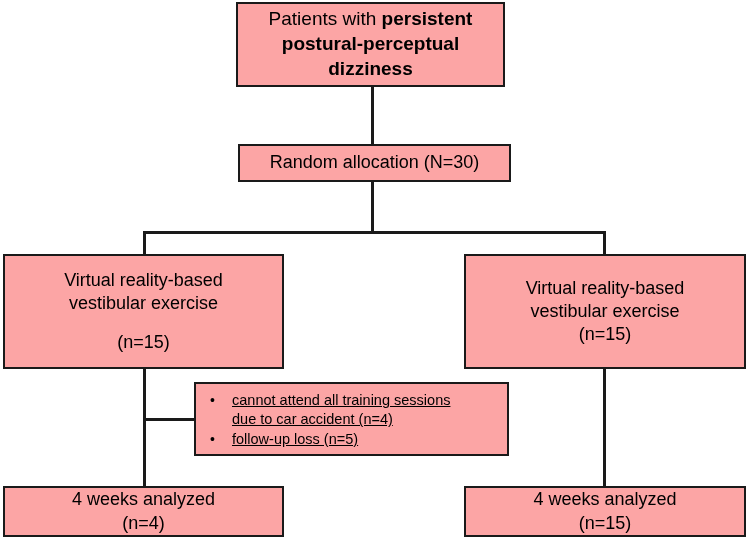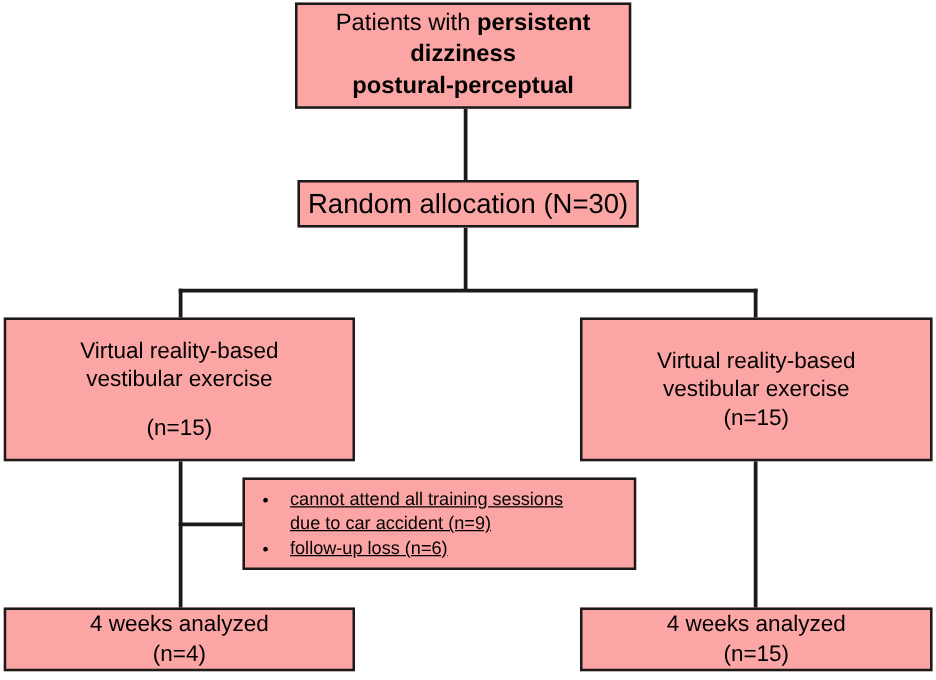--- a/index.html
+++ b/index.html
@@ -50,21 +50,21 @@
     height: 85px;
     font-size: 19px;
   }
   #box-title .node-line { line-height: 1.30; }
 
   #box-allocation {
     left: 238px;
     top: 144px;
     width: 273px;
     height: 38px;
-    font-size: 22px;
+    font-size: 18px;
   }
 
   #box-arm-left {
     left: 3px;
     top: 254px;
     width: 281px;
     height: 115px;
     font-size: 18px;
   }
 
@@ -149,22 +149,22 @@
   <div class="conn conn-v" id="conn-alloc-to-split"></div>
   <div class="conn conn-h" id="conn-split-bar"></div>
   <div class="conn conn-v" id="conn-split-left-drop"></div>
   <div class="conn conn-v" id="conn-split-right-drop"></div>
   <div class="conn conn-v" id="conn-left-down"></div>
   <div class="conn conn-h" id="conn-left-to-dropouts"></div>
   <div class="conn conn-v" id="conn-right-down"></div>
 
   <div class="node-box" id="box-title">
     <span class="node-line"><span>Patients with </span><span class="bold-line">persistent</span></span>
+    <span class="node-line bold-line">postural-perceptual</span>
     <span class="node-line bold-line">dizziness</span>
-    <span class="node-line bold-line">postural-perceptual</span>
   </div>
 
   <div class="node-box" id="box-allocation">
     <span class="node-line">Random allocation (N=30)</span>
   </div>
 
   <div class="node-box" id="box-arm-left">
     <span class="node-line">Virtual reality-based</span>
     <span class="node-line">vestibular exercise</span>
     <span class="spacer-line"></span>
@@ -175,27 +175,27 @@
     <span class="node-line">Virtual reality-based</span>
     <span class="node-line">vestibular exercise</span>
     <span class="node-line">(n=15)</span>
   </div>
 
   <div class="node-box" id="box-dropouts">
     <div class="bullet-row">
       <span class="bullet-marker">•</span>
       <span class="bullet-text">
         <span class="node-line">cannot attend all training sessions</span>
-        <span class="node-line">due to car accident (n=9)</span>
+        <span class="node-line">due to car accident (n=4)</span>
       </span>
     </div>
     <div class="bullet-row">
       <span class="bullet-marker">•</span>
       <span class="bullet-text">
-        <span class="node-line">follow-up loss (n=6)</span>
+        <span class="node-line">follow-up loss (n=5)</span>
       </span>
     </div>
   </div>
 
   <div class="node-box" id="box-result-left">
     <span class="node-line">4 weeks analyzed</span>
     <span class="node-line">(n=4)</span>
   </div>
 
   <div class="node-box" id="box-result-right">

